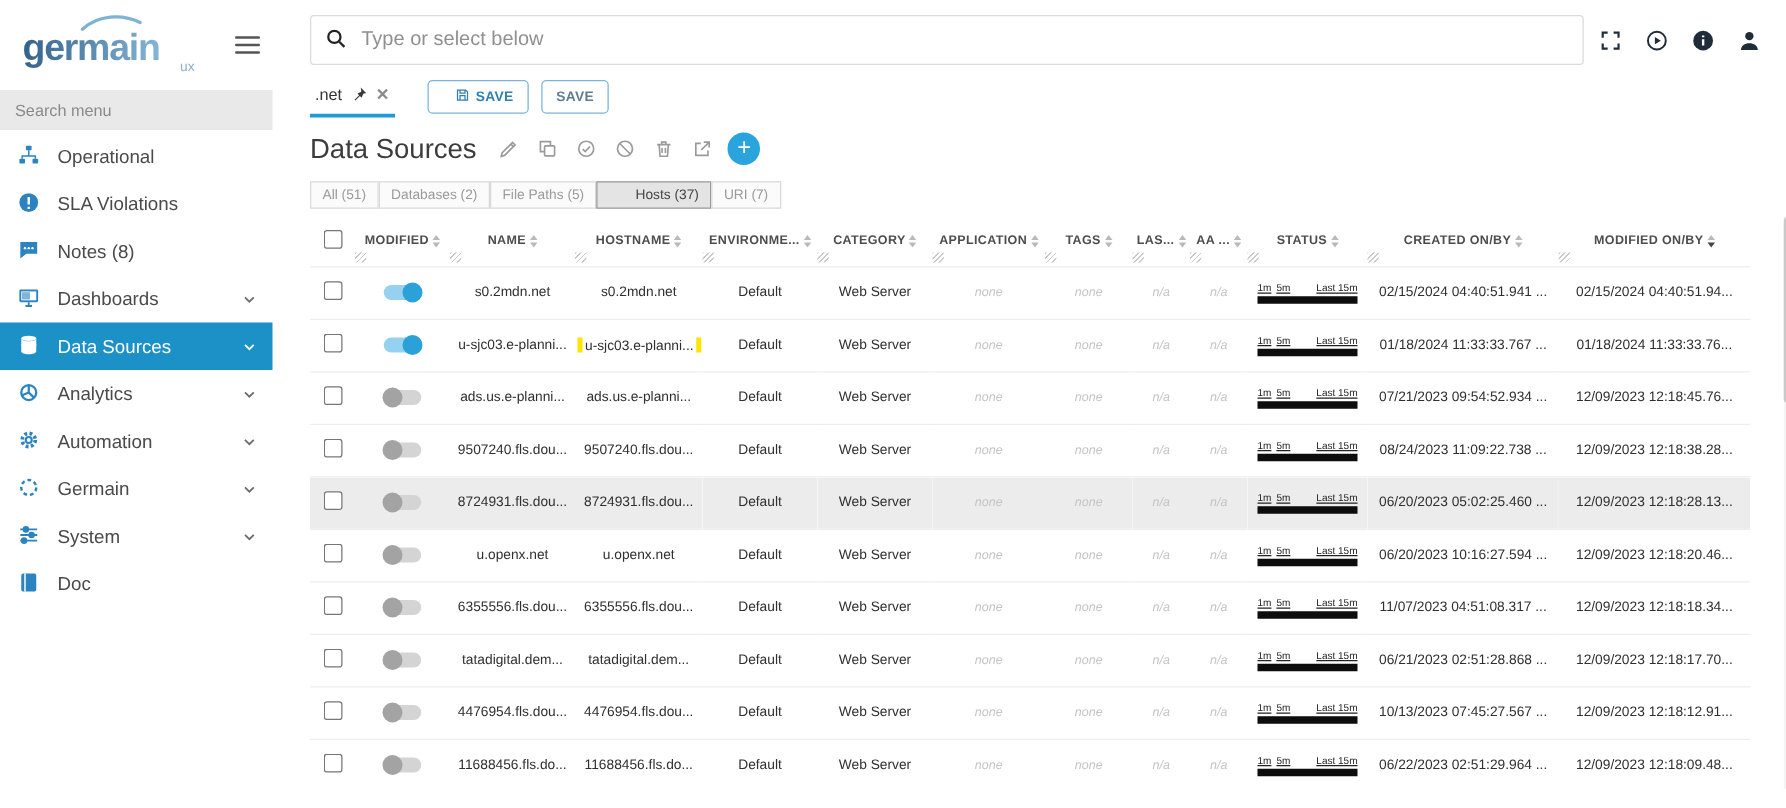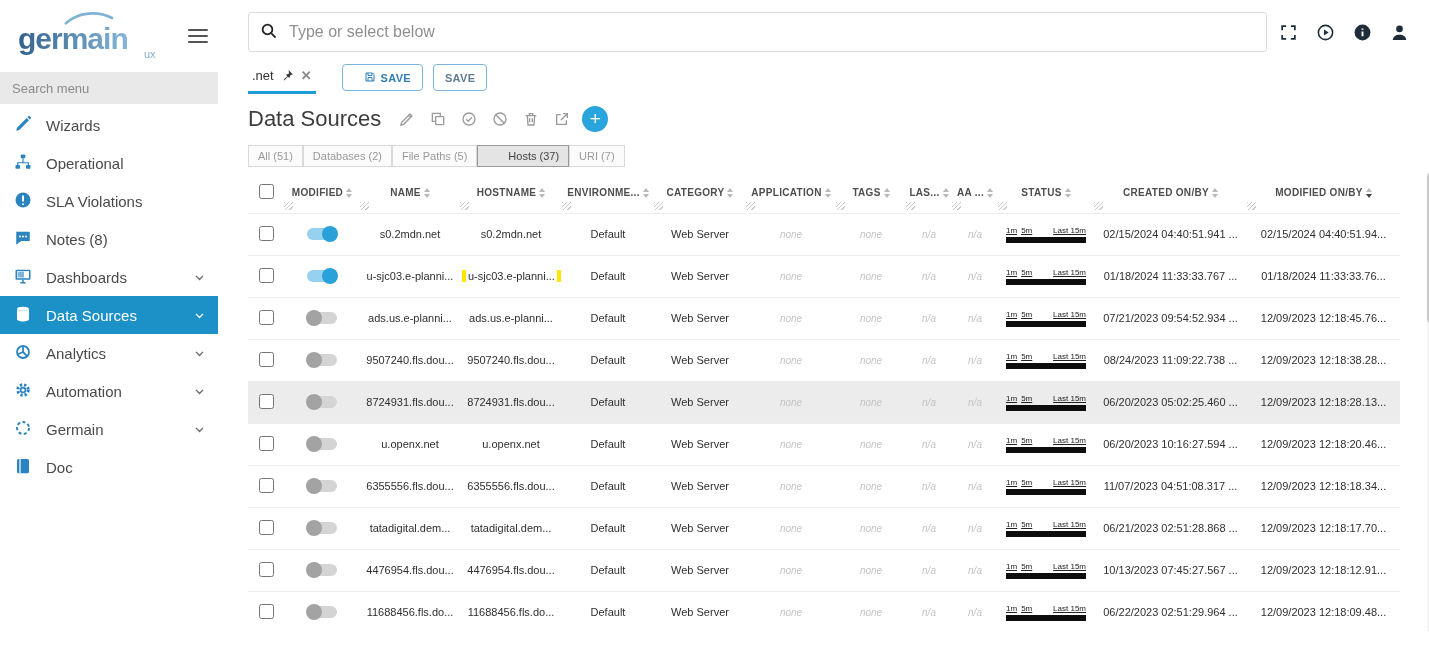--- a/index.html
+++ b/index.html
@@ -137,33 +137,20 @@
           <i></i>
         </div>
     </div>
     <div class="menu-search">
       <input type="text" placeholder="Search menu" style="">
     </div>
     <nav id="nav">
         <div class="nav-item">
           <span class="ic nav-ic">
             <svg viewBox="0 0 24 24" fill="currentColor">
-              <path d="M3 21l1-4L17 4l3 3L7 20l-4 1zM18 3l3 3 1.2-1.2a1.5 1.5 0 000-2.1L21 1.6a1.5 1.5 0 00-2.1 0z"></path>
-            </svg>
-          </span>
-          <span class="nav-label">Wizards</span>
-          <span class="ic chev" style="visibility: hidden;">
-            <svg viewBox="0 0 24 24" fill="none" stroke="currentColor" stroke-width="2.6">
-              <path d="M5.5 9l6.5 6.5L18.5 9"></path>
-            </svg>
-          </span>
-        </div>
-        <div class="nav-item">
-          <span class="ic nav-ic">
-            <svg viewBox="0 0 24 24" fill="currentColor">
               <rect x="9" y="2" width="6" height="5" rx="1"></rect>
               <rect x="2" y="16" width="6" height="5" rx="1"></rect>
               <rect x="16" y="16" width="6" height="5" rx="1"></rect>
               <path d="M12 7v4M5 16v-3h14v3M12 11v2" stroke="currentColor" stroke-width="1.6" fill="none"></path>
             </svg>
           </span>
           <span class="nav-label">Operational</span>
           <span class="ic chev" style="visibility: hidden;">
             <svg viewBox="0 0 24 24" fill="none" stroke="currentColor" stroke-width="2.6">
               <path d="M5.5 9l6.5 6.5L18.5 9"></path>
@@ -259,20 +246,36 @@
             </svg>
           </span>
         </div>
         <div class="nav-item">
           <span class="ic nav-ic">
             <svg viewBox="0 0 24 24" fill="none" stroke="currentColor" stroke-width="2.6">
               <circle cx="12" cy="12" r="8" stroke-dasharray="4 3.2"></circle>
             </svg>
           </span>
           <span class="nav-label">Germain</span>
+          <span class="ic chev">
+            <svg viewBox="0 0 24 24" fill="none" stroke="currentColor" stroke-width="2.6">
+              <path d="M5.5 9l6.5 6.5L18.5 9"></path>
+            </svg>
+          </span>
+        </div>
+        <div class="nav-item">
+          <span class="ic nav-ic">
+            <svg viewBox="0 0 24 24" stroke="currentColor" stroke-width="2" fill="currentColor">
+              <path d="M3 6h18M3 12h18M3 18h18" fill="none"></path>
+              <circle cx="9" cy="6" r="2.5"></circle>
+              <circle cx="15" cy="12" r="2.5"></circle>
+              <circle cx="7" cy="18" r="2.5"></circle>
+            </svg>
+          </span>
+          <span class="nav-label">System</span>
           <span class="ic chev">
             <svg viewBox="0 0 24 24" fill="none" stroke="currentColor" stroke-width="2.6">
               <path d="M5.5 9l6.5 6.5L18.5 9"></path>
             </svg>
           </span>
         </div>
         <div class="nav-item">
           <span class="ic nav-ic">
             <svg viewBox="0 0 24 24" fill="currentColor">
               <rect x="4" y="2.5" width="16" height="19" rx="2"></rect>

